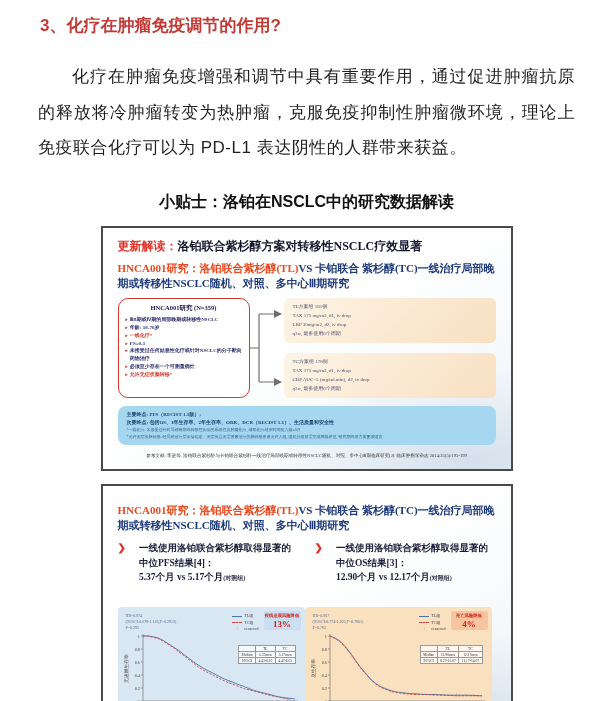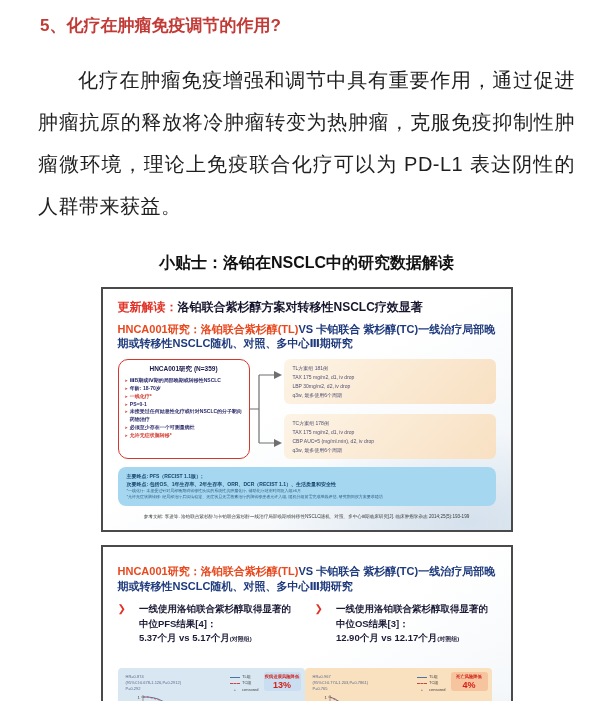--- a/index.html
+++ b/index.html
@@ -1,27 +1,27 @@
 <!DOCTYPE html>
 <html><head>
 <meta charset="utf-8">
 <style>
   * { box-sizing: border-box; margin: 0; padding: 0; }
   html,body { width: 613px; height: 701px; background: #ffffff; overflow: hidden;
     font-family: "Liberation Sans", "DejaVu Sans", sans-serif; }
   .page { width: 613px; height: 701px; position: relative; }
 
   .heading { font-size: 17px; font-weight: bold; color: #c13a36; padding: 14px 40px 0 40px; }
-  .para { font-size: 20px; color: #1f1f1f; line-height: 2.1; text-align: justify;
+  .para { font-size: 17px; color: #1f1f1f; line-height: 2.1; text-align: justify;
     margin: 22px 38px 0 38px; text-indent: 2em; letter-spacing: 0.5px; }
   .tip { font-size: 16px; font-weight: bold; color: #111; text-align: center; margin-top: 26px; }
 
   .slide { width: 412px; margin: 13px auto 0; border: 2px solid #4a4a4a;
     background: linear-gradient(150deg, #ffffff 45%, #eef3f7 100%);
-    padding: 11px 15px; position: relative; overflow: hidden; }
+    padding: 11px 15px; position: relative; overflow: hidden; font-family: Liberation Serif, serif; }
   .slide::after { content:""; position:absolute; right:-10px; bottom:-10px; width:65%; height:50%;
     background: radial-gradient(ellipse at 80% 85%, rgba(185,205,225,.5), rgba(185,205,225,0) 65%);
     pointer-events:none; }
 
   .headline { font-size: 12px; font-weight: bold; line-height: 1.3; }
   .hl-red { color: #e03226; }
   .hl-dark { color: #15152e; }
   .study-title { font-size: 11px; font-weight: bold; line-height: 1.35; margin-top: 6px; }
   .st-red { color: #e8491f; }
   .st-blue { color: #1e3a7c; }
@@ -68,21 +68,21 @@
   .plot { position: absolute; left: 4px; bottom: 3px; }
   .km-table { position: absolute; top: 38px; right: 9px; border-collapse: collapse; font-size: 3.6px;
     color: #333; background: rgba(255,255,255,0.78); }
   .km-table th, .km-table td { border: 0.5px solid #9a9a9a; padding: 0.5px 2.5px; text-align: center; font-weight: normal; }
 </style>
 </head>
 <body>
 
 <div class="page">
 
-  <div class="heading">5、化疗在肿瘤免疫调节的作用?</div>
+  <div class="heading">3、化疗在肿瘤免疫调节的作用?</div>
   <p class="para">化疗在肿瘤免疫增强和调节中具有重要作用，通过促进肿瘤抗原的释放将冷肿瘤转变为热肿瘤，克服免疫抑制性肿瘤微环境，理论上免疫联合化疗可以为 PD-L1 表达阴性的人群带来获益。</p>
   <div class="tip">小贴士：洛铂在NSCLC中的研究数据解读</div>
 
   <div class="slide">
     <div class="headline">
       <span class="hl-red">更新解读：</span><span class="hl-dark">洛铂联合紫杉醇方案对转移性NSCLC疗效显著</span>
     </div>
     <div class="study-title">
       <span class="st-red">HNCA001研究：洛铂联合紫杉醇(TL)</span><span class="st-blue">VS 卡铂联合 紫杉醇(TC)一线治疗局部晚期或转移性NSCLC随机、对照、多中心Ⅲ期研究</span>
     </div>

